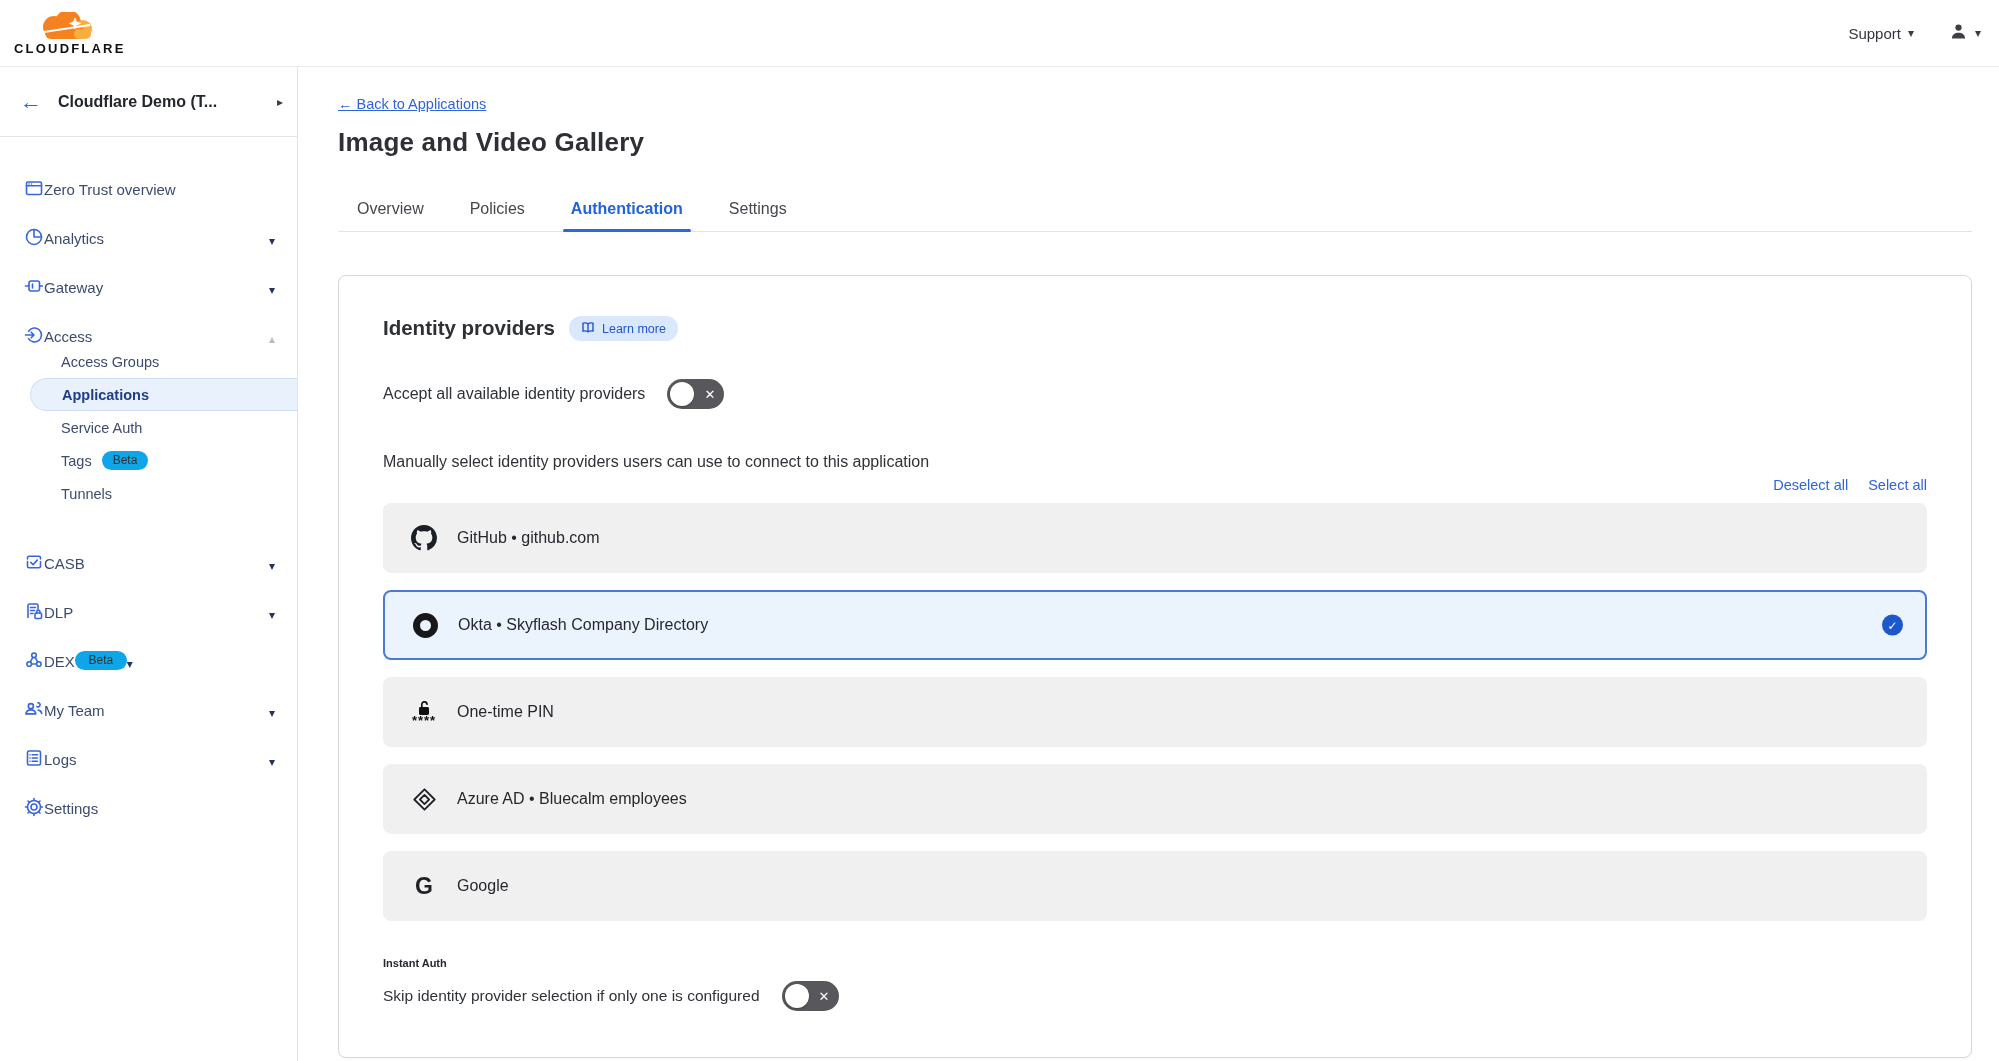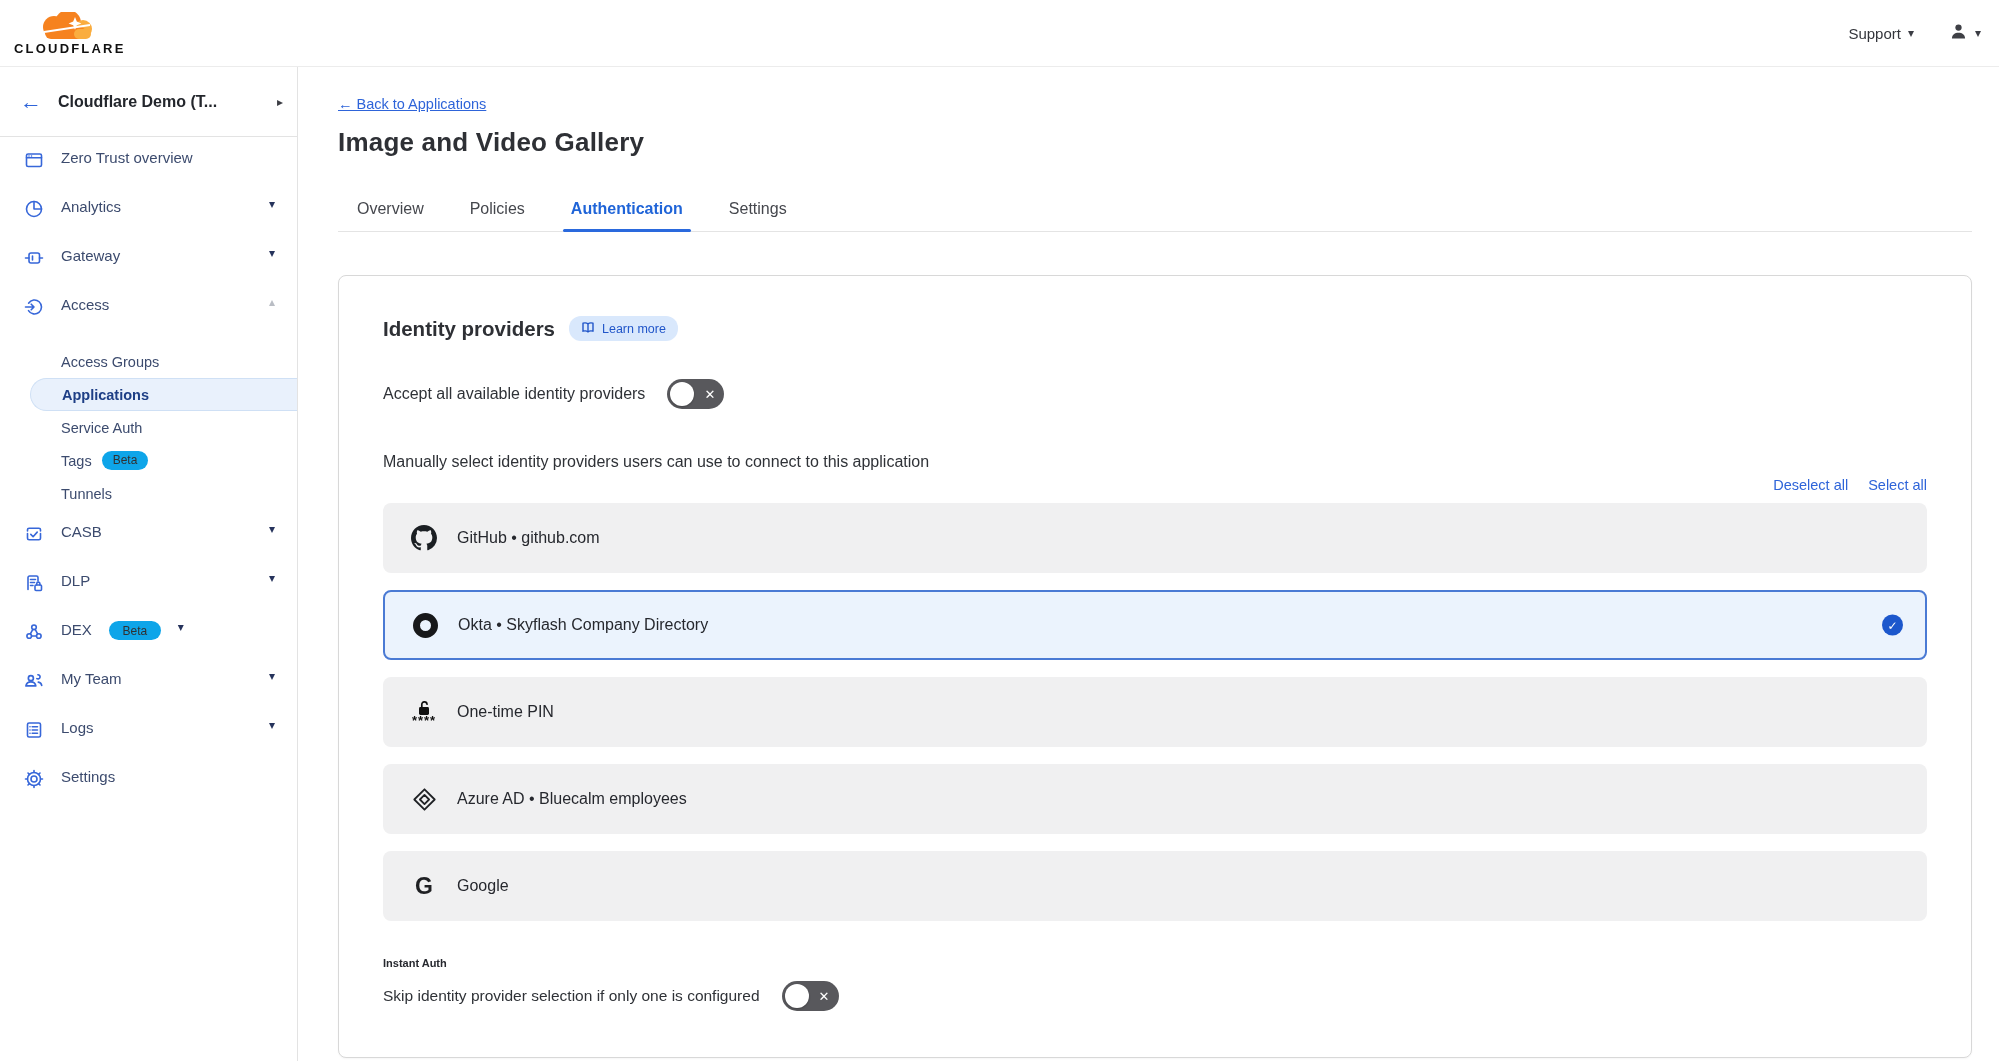--- a/index.html
+++ b/index.html
@@ -21,21 +21,21 @@
   
   .shell { display:flex; height:994px; }
   .sidebar { width:298px; border-right:1px solid #e3e3e3; background:#fff; flex-shrink:0; }
   .side-head { height:70px; display:flex; align-items:center; gap:16px; padding:0 14px 0 20px;
     border-bottom:1px solid #e3e3e3; }
   .side-back { color:#2e64d9; font-size:22px; line-height:1; cursor:pointer; }
   .side-account { font-size:16px; font-weight:700; color:#23262c; flex:1; white-space:nowrap; overflow:hidden; }
   .side-caret { font-size:12px; color:#3b3d44; cursor:pointer; }
 
   .nav { padding-top:12px; }
-  .nav-item { height:49px; display:flex; align-items:flex-start; gap:17px; padding:0 22px 0 23px;
+  .nav-item { height:49px; display:flex; align-items:flex-end; padding:0 22px 0 23px;
     font-size:15px; color:#3c4b6e; cursor:pointer; }
   .nav-ic { width:21px; height:21px; display:flex; align-items:center; justify-content:center;
     color:#3767d9; flex-shrink:0; }
   .nav-ic svg { stroke:#3767d9; fill:none; stroke-width:1.6; stroke-linecap:round; stroke-linejoin:round; }
   .nav-label { flex:1; }
   .nav-sub { height:33px; display:flex; align-items:center; gap:10px; padding-left:61px;
     font-size:14.5px; color:#3c4b6e; cursor:pointer; }
   .nav-sub.active { background:#e9f1fc; border:1px solid #cfe0f5; border-right:none;
     border-radius:17px 0 0 17px; margin-left:30px; padding-left:31px;
     font-weight:700; color:#1e3f86; }
@@ -48,21 +48,21 @@
   .page-title { font-size:26px; font-weight:700; color:#2e3035; margin-top:14px; letter-spacing:.2px; }
 
   .tabs { display:flex; gap:42px; margin-top:36px; border-bottom:1px solid #e4e4e4; padding-left:17px; }
   .tab { font-size:16px; font-weight:500; color:#45474d; padding:6px 2px 13px; cursor:pointer; position:relative; }
   .tab.active { color:#1f64d8; font-weight:600; }
   .tab.active::after { content:""; position:absolute; left:-6px; right:-6px; bottom:-1px; height:3px;
     background:#2a69dd; border-radius:2px; }
 
   .panel { margin-top:43px; border:1px solid #d8d8d8; border-radius:8px; background:#fff;
     box-shadow:0 1px 2px rgba(0,0,0,.04); padding:40px 44px 46px; }
-  .panel-head { display:flex; align-items:center; gap:14px; }
+  .panel-head { display:flex; gap:14px; }
   .panel-title { font-size:20.5px; font-weight:700; color:#2e3035; }
   .learn-more { display:flex; align-items:center; gap:7px; background:#d9e8fc; color:#2156c9;
     font-size:12.5px; border-radius:12px; padding:4px 12px; cursor:pointer; }
   .learn-more svg { stroke:#2156c9; fill:none; stroke-width:1.4; stroke-linecap:round; stroke-linejoin:round; }
 
   .toggle-row { display:flex; align-items:center; gap:22px; margin-top:38px; font-size:16px; color:#2f3237; }
   .toggle { width:57px; height:30px; background:#58585c; border-radius:15px; position:relative;
     cursor:pointer; flex-shrink:0; }
   .toggle .knob { position:absolute; left:3px; top:3px; width:24px; height:24px; background:#fff;
     border-radius:50%; box-shadow:0 1px 2px rgba(0,0,0,.25); }

